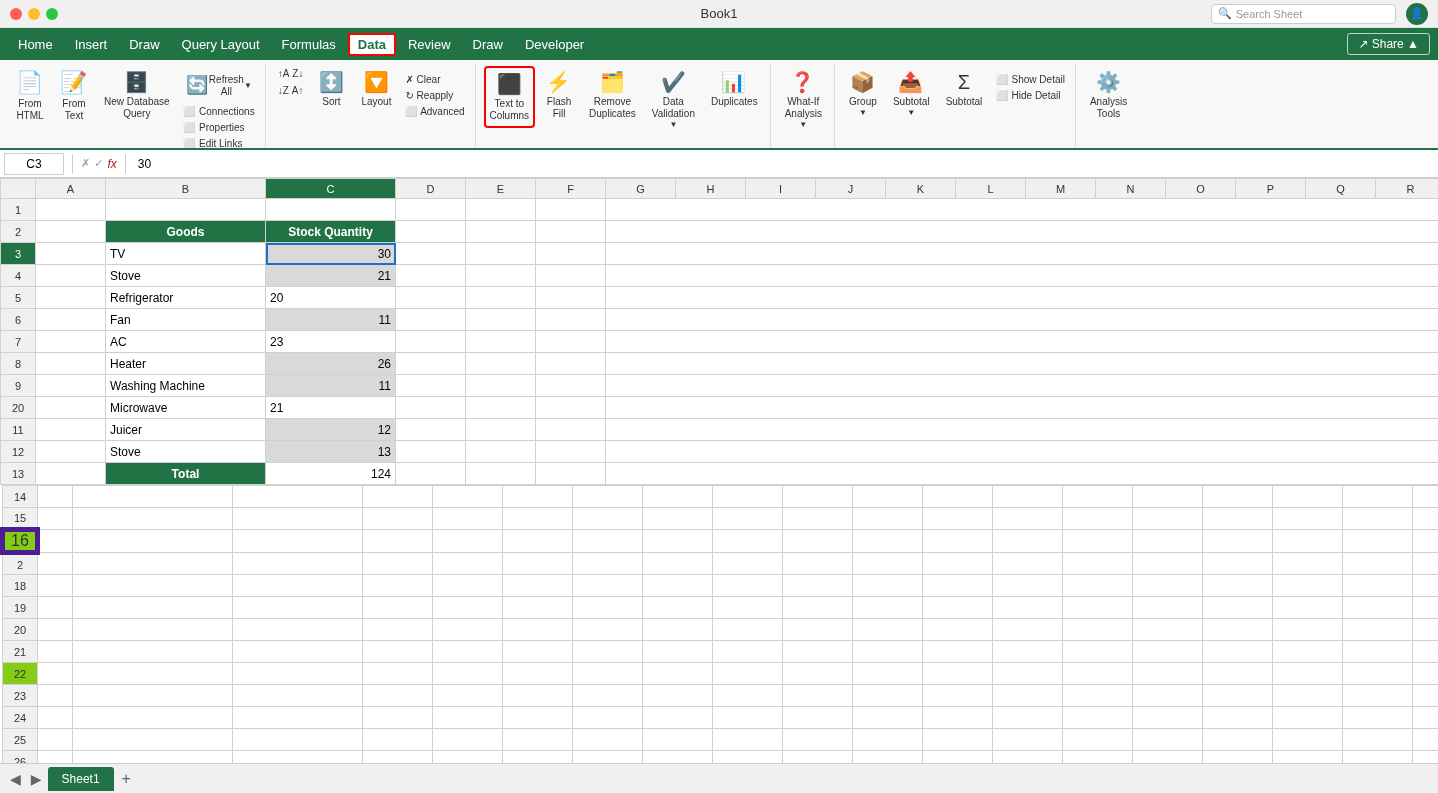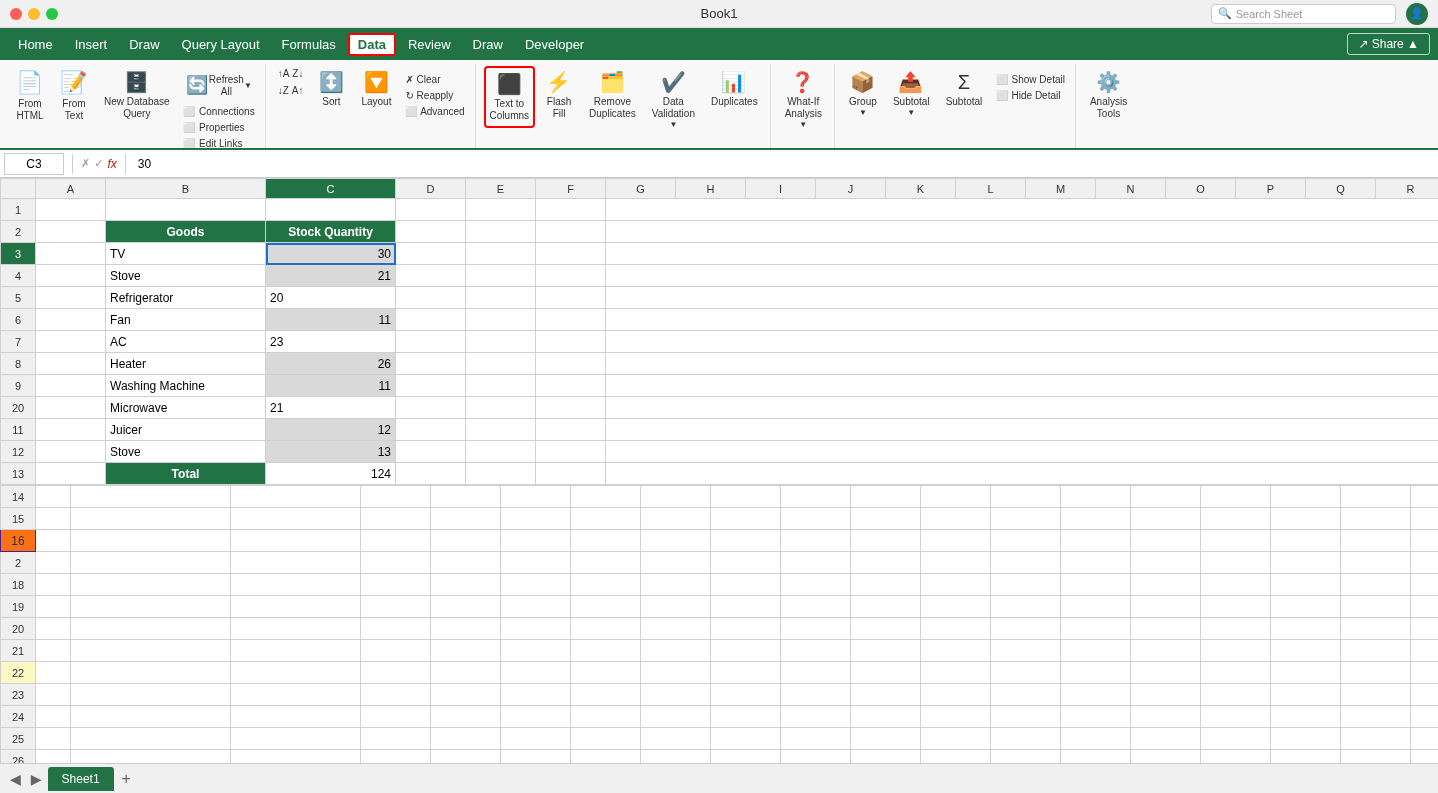--- a/index.html
+++ b/index.html
@@ -648,21 +648,21 @@
               <td style="min-width:70px;width:70px;border:1px solid #d0d0d0;"></td>
               <td style="min-width:70px;width:70px;border:1px solid #d0d0d0;"></td>
               <td style="min-width:70px;width:70px;border:1px solid #d0d0d0;"></td>
               <td style="min-width:70px;width:70px;border:1px solid #d0d0d0;"></td>
               <td style="min-width:70px;width:70px;border:1px solid #d0d0d0;"></td>
               <td style="min-width:70px;width:70px;border:1px solid #d0d0d0;"></td>
               <td style="min-width:70px;width:70px;border:1px solid #d0d0d0;"></td>
               <td style="min-width:70px;width:70px;border:1px solid #d0d0d0;"></td>
             </tr>
             <tr>
-              <td class="row-header" style="width:35px;min-width:35px;background:#f97316;border:1px solid #4c1d95;text-align:center;font-size:12px;">16</td>
+              <td class="row-header" style="width:35px;min-width:35px;background:#84cc16;border:5px solid #4c1d95;text-align:center;font-size:16px;">16</td>
               <td style="min-width:35px;width:35px;border:1px solid #d0d0d0;"></td>
               <td style="min-width:160px;width:160px;border:1px solid #d0d0d0;"></td>
               <td style="min-width:130px;width:130px;border:1px solid #d0d0d0;"></td>
               <td style="min-width:70px;width:70px;border:1px solid #d0d0d0;"></td>
               <td style="min-width:70px;width:70px;border:1px solid #d0d0d0;"></td>
               <td style="min-width:70px;width:70px;border:1px solid #d0d0d0;"></td>
               <td style="min-width:70px;width:70px;border:1px solid #d0d0d0;"></td>
               <td style="min-width:70px;width:70px;border:1px solid #d0d0d0;"></td>
               <td style="min-width:70px;width:70px;border:1px solid #d0d0d0;"></td>
               <td style="min-width:70px;width:70px;border:1px solid #d0d0d0;"></td>
@@ -780,21 +780,21 @@
               <td style="min-width:70px;width:70px;border:1px solid #d0d0d0;"></td>
               <td style="min-width:70px;width:70px;border:1px solid #d0d0d0;"></td>
               <td style="min-width:70px;width:70px;border:1px solid #d0d0d0;"></td>
               <td style="min-width:70px;width:70px;border:1px solid #d0d0d0;"></td>
               <td style="min-width:70px;width:70px;border:1px solid #d0d0d0;"></td>
               <td style="min-width:70px;width:70px;border:1px solid #d0d0d0;"></td>
               <td style="min-width:70px;width:70px;border:1px solid #d0d0d0;"></td>
               <td style="min-width:70px;width:70px;border:1px solid #d0d0d0;"></td>
             </tr>
             <tr>
-              <td class="row-header" style="width:35px;min-width:35px;background:#fef9c3;border:1px solid #d0d0d0;text-align:center;font-size:11px;">22</td>
+              <td class="row-header" style="width:35px;min-width:35px;background:#84cc16;border:1px solid #d0d0d0;text-align:center;font-size:11px;">22</td>
               <td style="min-width:35px;width:35px;border:1px solid #d0d0d0;"></td>
               <td style="min-width:160px;width:160px;border:1px solid #d0d0d0;"></td>
               <td style="min-width:130px;width:130px;border:1px solid #d0d0d0;"></td>
               <td style="min-width:70px;width:70px;border:1px solid #d0d0d0;"></td>
               <td style="min-width:70px;width:70px;border:1px solid #d0d0d0;"></td>
               <td style="min-width:70px;width:70px;border:1px solid #d0d0d0;"></td>
               <td style="min-width:70px;width:70px;border:1px solid #d0d0d0;"></td>
               <td style="min-width:70px;width:70px;border:1px solid #d0d0d0;"></td>
               <td style="min-width:70px;width:70px;border:1px solid #d0d0d0;"></td>
               <td style="min-width:70px;width:70px;border:1px solid #d0d0d0;"></td>

